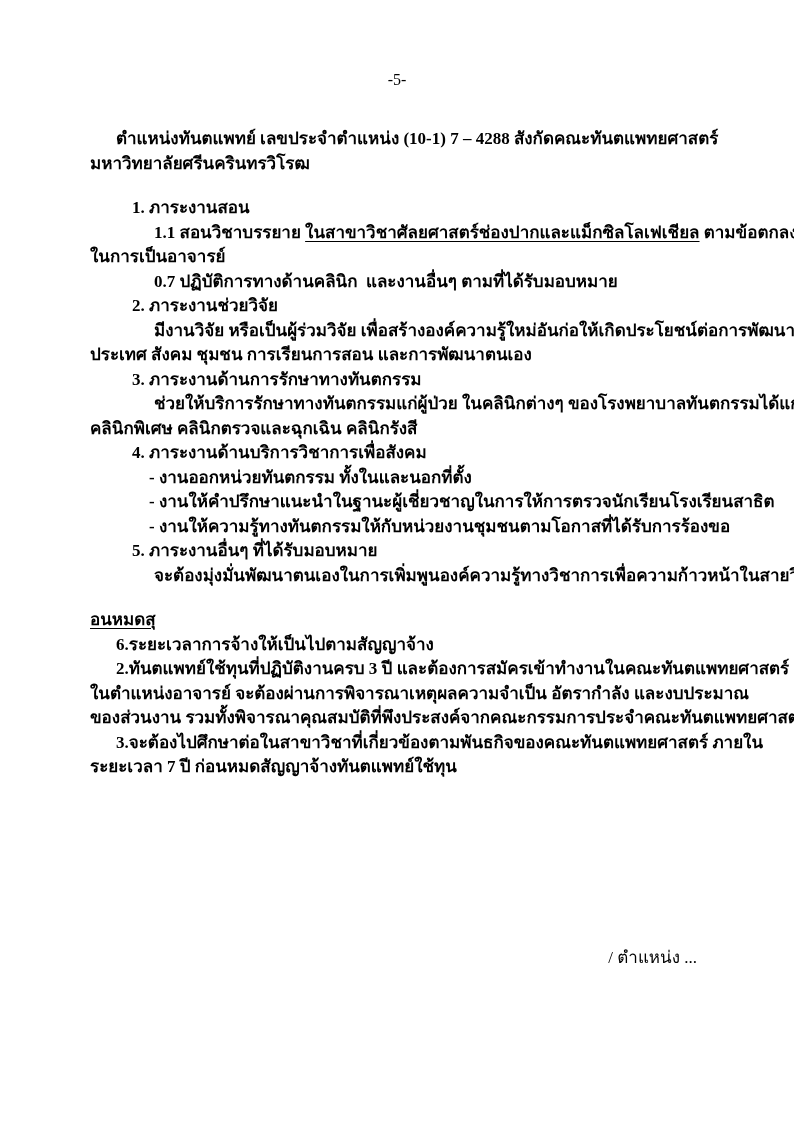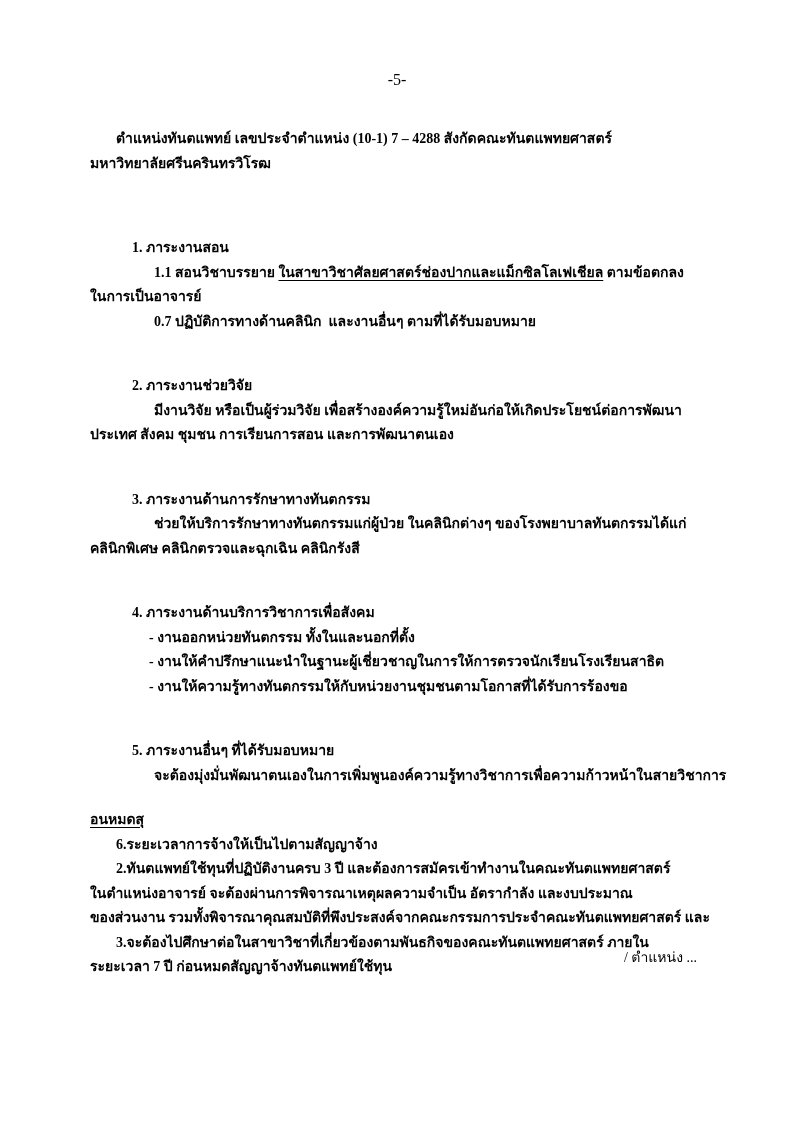--- a/index.html
+++ b/index.html
@@ -23,40 +23,40 @@
     width: 794px;
     text-align: center;
     font-size: 16px;
     line-height: 20px;
   }
   .content {
     position: absolute;
     left: 90px;
     top: 127px;
     width: 622px;
-    font-size: 14px;
+    font-size: 17px;
   }
   .line {
     white-space: pre;
     height: 24.5px;
     line-height: 24.5px;
     font-weight: bold;
   }
   .b { font-weight: bold; }
   .u { text-decoration: underline; text-underline-offset: 3px; }
   .ind-p { padding-left: 26px; }  
-  .ind-h { padding-left: 42px; margin-top: 40px; }  
+  .ind-h { padding-left: 42px; }  
   .ind-s { padding-left: 64px; }  
   .ind-b { padding-left: 59px; }  
   .gap { height: 20px; }
   .footer-mark {
     position: absolute;
     top: 946px;
     right: 97px;
-    font-size: 14px;
+    font-size: 17px;
     line-height: 24px;
     white-space: pre;
   }
 </style>
 </head>
 <body>
 
 <div class="page">
 
   <div class="page-number">-5-</div>

